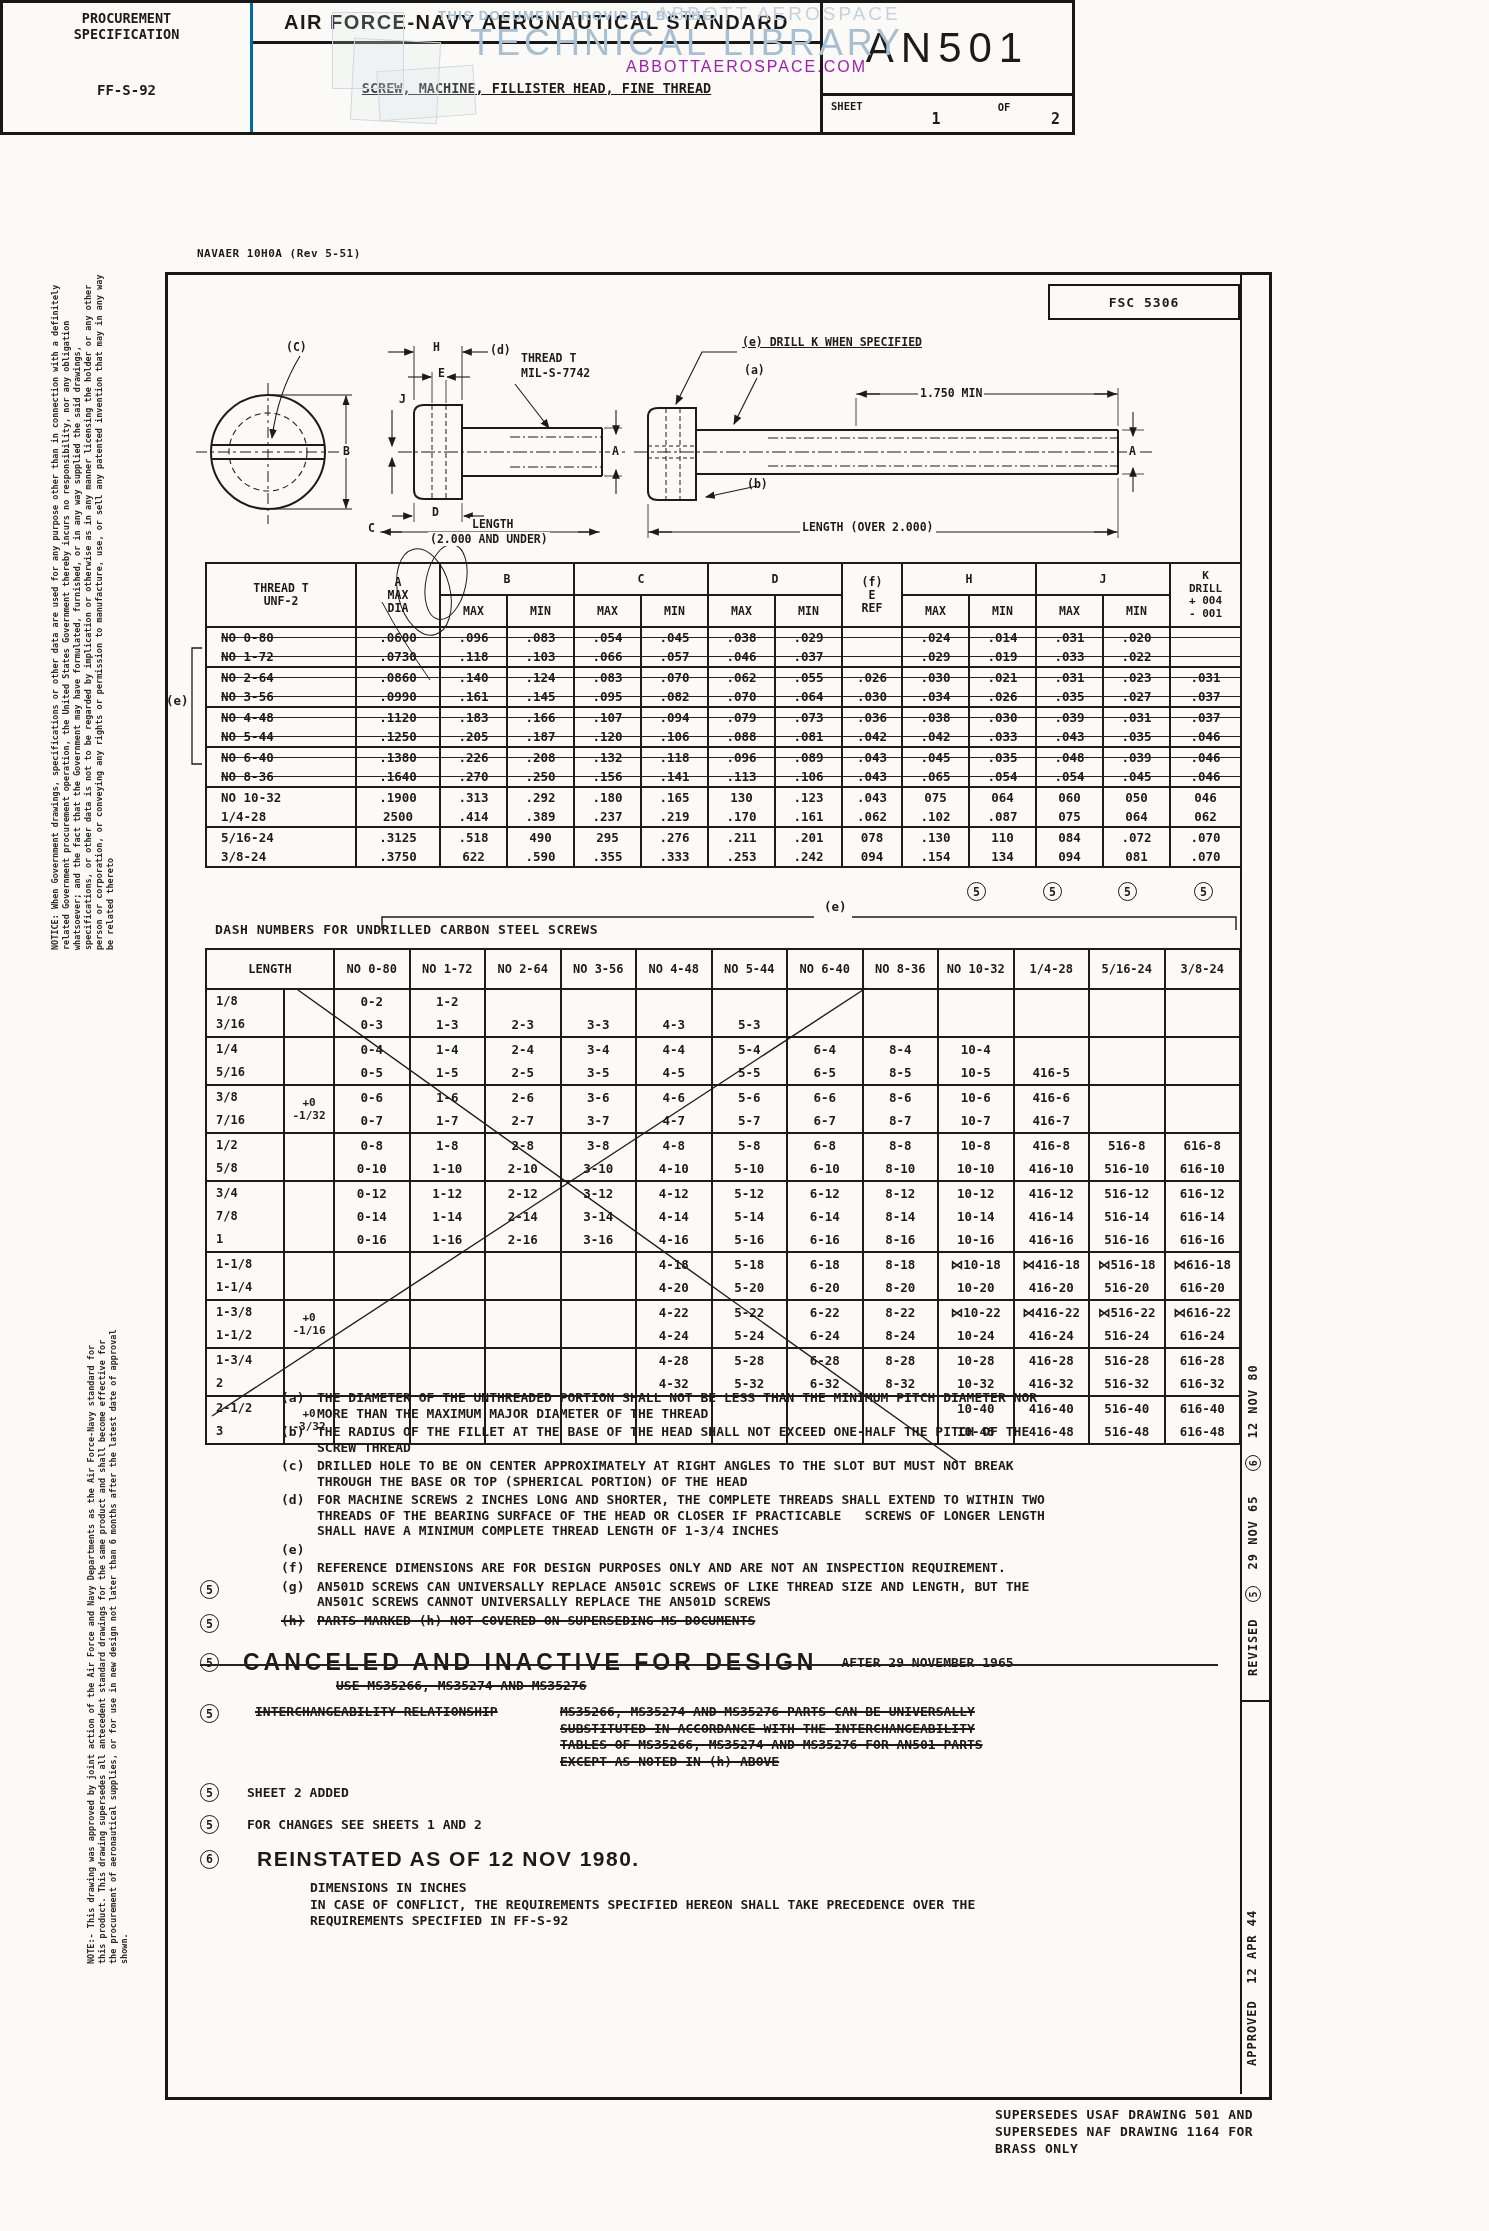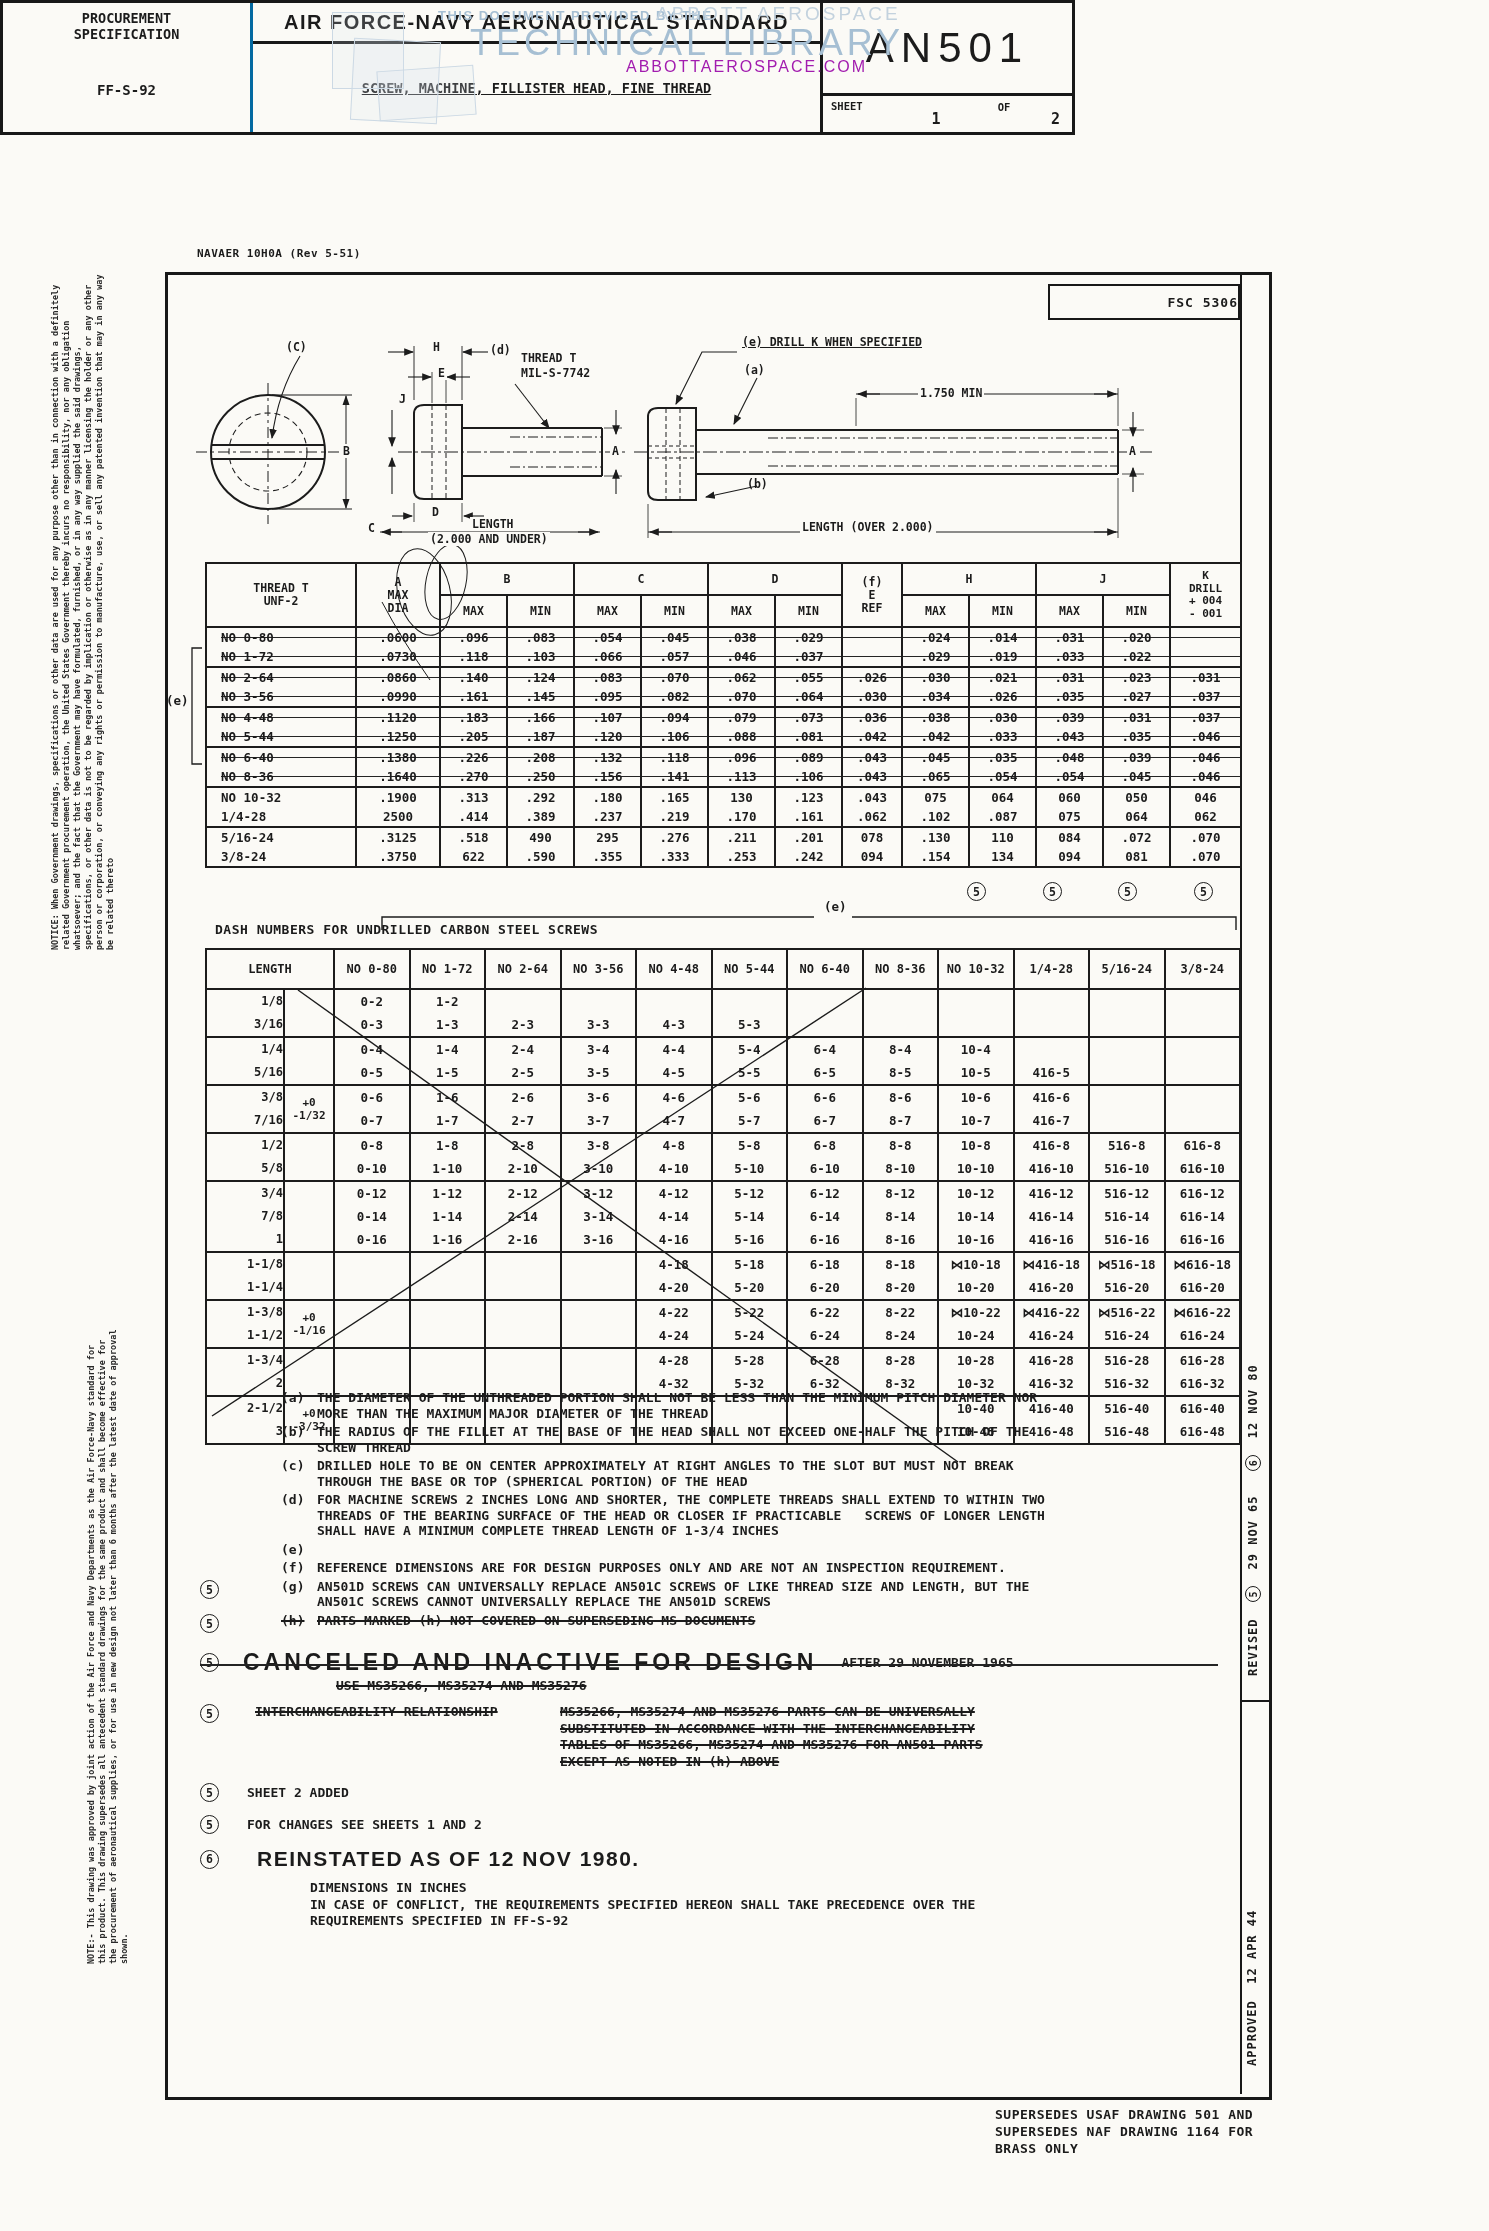--- a/index.html
+++ b/index.html
@@ -11,21 +11,21 @@
   }
   .abs{position:absolute;}
   
   .wm{color:#a6bfd3;white-space:nowrap;}
   .wm-sq{position:absolute;border:1.2px solid #ccd9e4;background:rgba(214,227,238,.18);}
   
   #frame{left:165px;top:272px;width:1101px;height:1822px;border:3px solid #181818;}
   #strip{left:1240px;top:272px;width:29px;height:1822px;border-left:2.5px solid #181818;}
   #strip-div{left:1240px;top:1700px;width:31px;height:0;border-top:2.5px solid #181818;}
   #fsc-box{left:1048px;top:284px;width:188px;height:32px;border:2.5px solid #181818;
-    display:flex;align-items:center;justify-content:flex-end;font:bold 13px "DejaVu Sans Mono",monospace;letter-spacing:1px;}
+    display:flex;align-items:center;justify-content:center;font:bold 13px "DejaVu Sans Mono",monospace;letter-spacing:1px;}
   #navaer{left:197px;top:247px;font:bold 11px "DejaVu Sans Mono",monospace;letter-spacing:.5px;}
   
   .vtext{position:absolute;transform:rotate(-90deg);transform-origin:0 0;white-space:nowrap;
     font:bold 12px "DejaVu Sans Mono",monospace;letter-spacing:1px;}
   .margin-text{position:absolute;transform:rotate(-90deg);transform-origin:0 0;
     font:bold 8.5px/11px "DejaVu Sans Mono",monospace;color:#2a2a2a;}
   
   #art{left:0;top:0;pointer-events:none;z-index:3;}
   
   .dlabel{position:absolute;font:bold 11.5px "DejaVu Sans Mono",monospace;white-space:nowrap;z-index:4;}
@@ -35,21 +35,21 @@
   #dim-table{left:205px;top:562px;border:2.5px solid #1c1c1c;}
   #dash-table{left:205px;top:948px;border:2.5px solid #1c1c1c;}
   th,td{border:2px solid #1c1c1c;padding:0;vertical-align:middle;}
   th{font:bold 11.5px/13px "DejaVu Sans Mono",monospace;text-align:center;}
   td{font:bold 12.5px "DejaVu Sans Mono",monospace;text-align:center;}
   #dim-table th{height:30px;}
   .ln{line-height:19px;height:19px;width:100%;}
   .dash-ln{line-height:23px;height:23px;width:100%;}
   .strk{background-image:linear-gradient(to bottom,transparent 45%,#242424 45%,#242424 54%,transparent 54%);}
   td.thr{text-align:left;padding-left:14px;}
-  td.lencol{text-align:right;padding-left:9px;font-size:12px;}
+  td.lencol{text-align:left;padding-left:9px;font-size:12px;}
   td.tolcol{font-size:11px;line-height:13px;}
   #dash-table th{height:38px;font-size:12px;}
   #dash-title{left:215px;top:922px;font:bold 13px "DejaVu Sans Mono",monospace;letter-spacing:.5px;z-index:2;}
   #dash-bracket-label{left:820px;top:899px;font:bold 12.5px "DejaVu Sans Mono",monospace;z-index:4;background:#fbfaf6;padding:0 4px;}
   #dim-e-marker{left:166px;top:693px;font:bold 12.5px "DejaVu Sans Mono",monospace;z-index:2;}
   .circ{display:inline-flex;align-items:center;justify-content:center;width:19px;height:19px;
     border:1.8px solid #1c1c1c;border-radius:50%;font:bold 11.5px "DejaVu Sans Mono",monospace;
     box-sizing:border-box;background:transparent;flex:none;}
   .circ.small{width:16px;height:16px;font-size:10px;border-width:1.5px;}
   .flagrow{position:absolute;z-index:2;}

